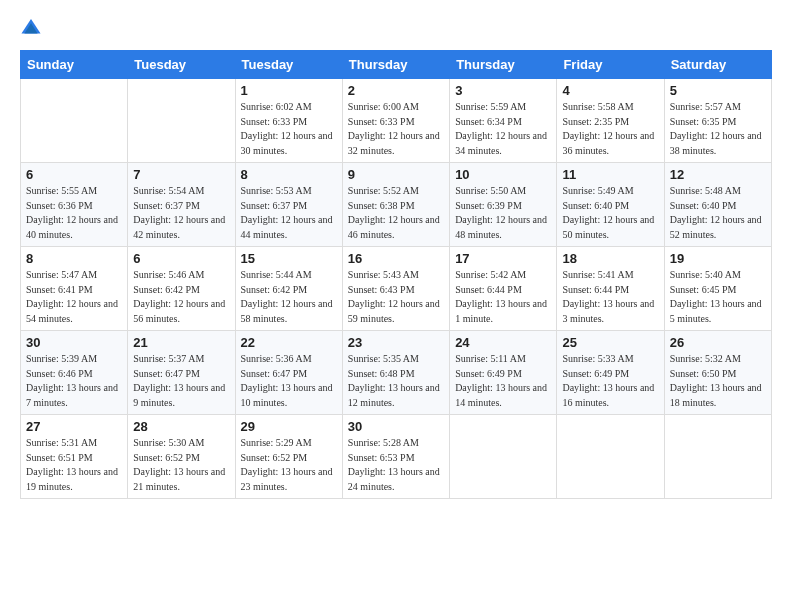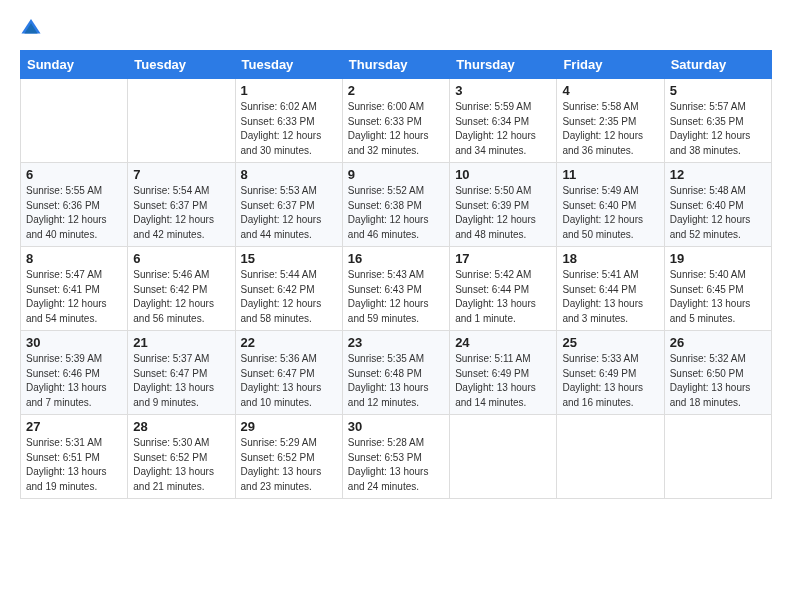--- a/index.html
+++ b/index.html
@@ -87,20 +87,21 @@
       font-size: 13px;
       font-weight: bold;
       color: #222;
       display: block;
       margin-bottom: 2px;
     }
     .day-info {
       font-size: 10px;
       color: #333;
       line-height: 1.45;
+      font-family: Liberation Serif, serif;
     }
     .empty-cell {
       background: #fff !important;
     }
   </style>
 </head>
 <body>
 
 <div class="page">
   <div class="header">

